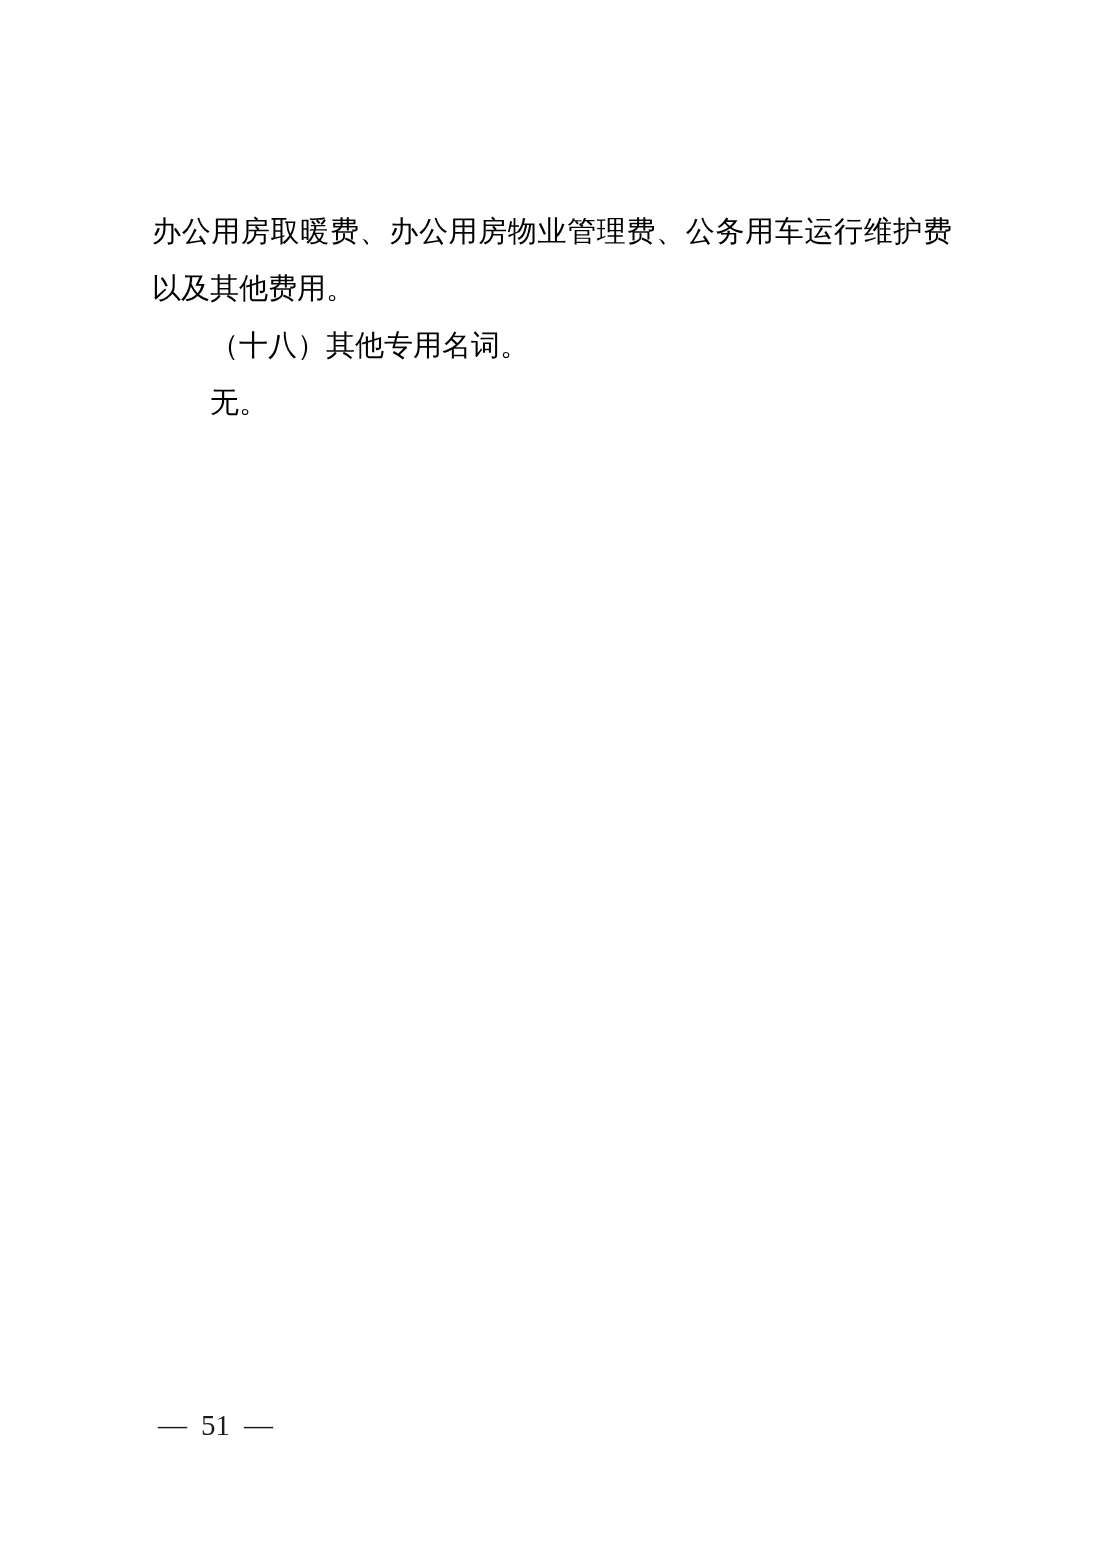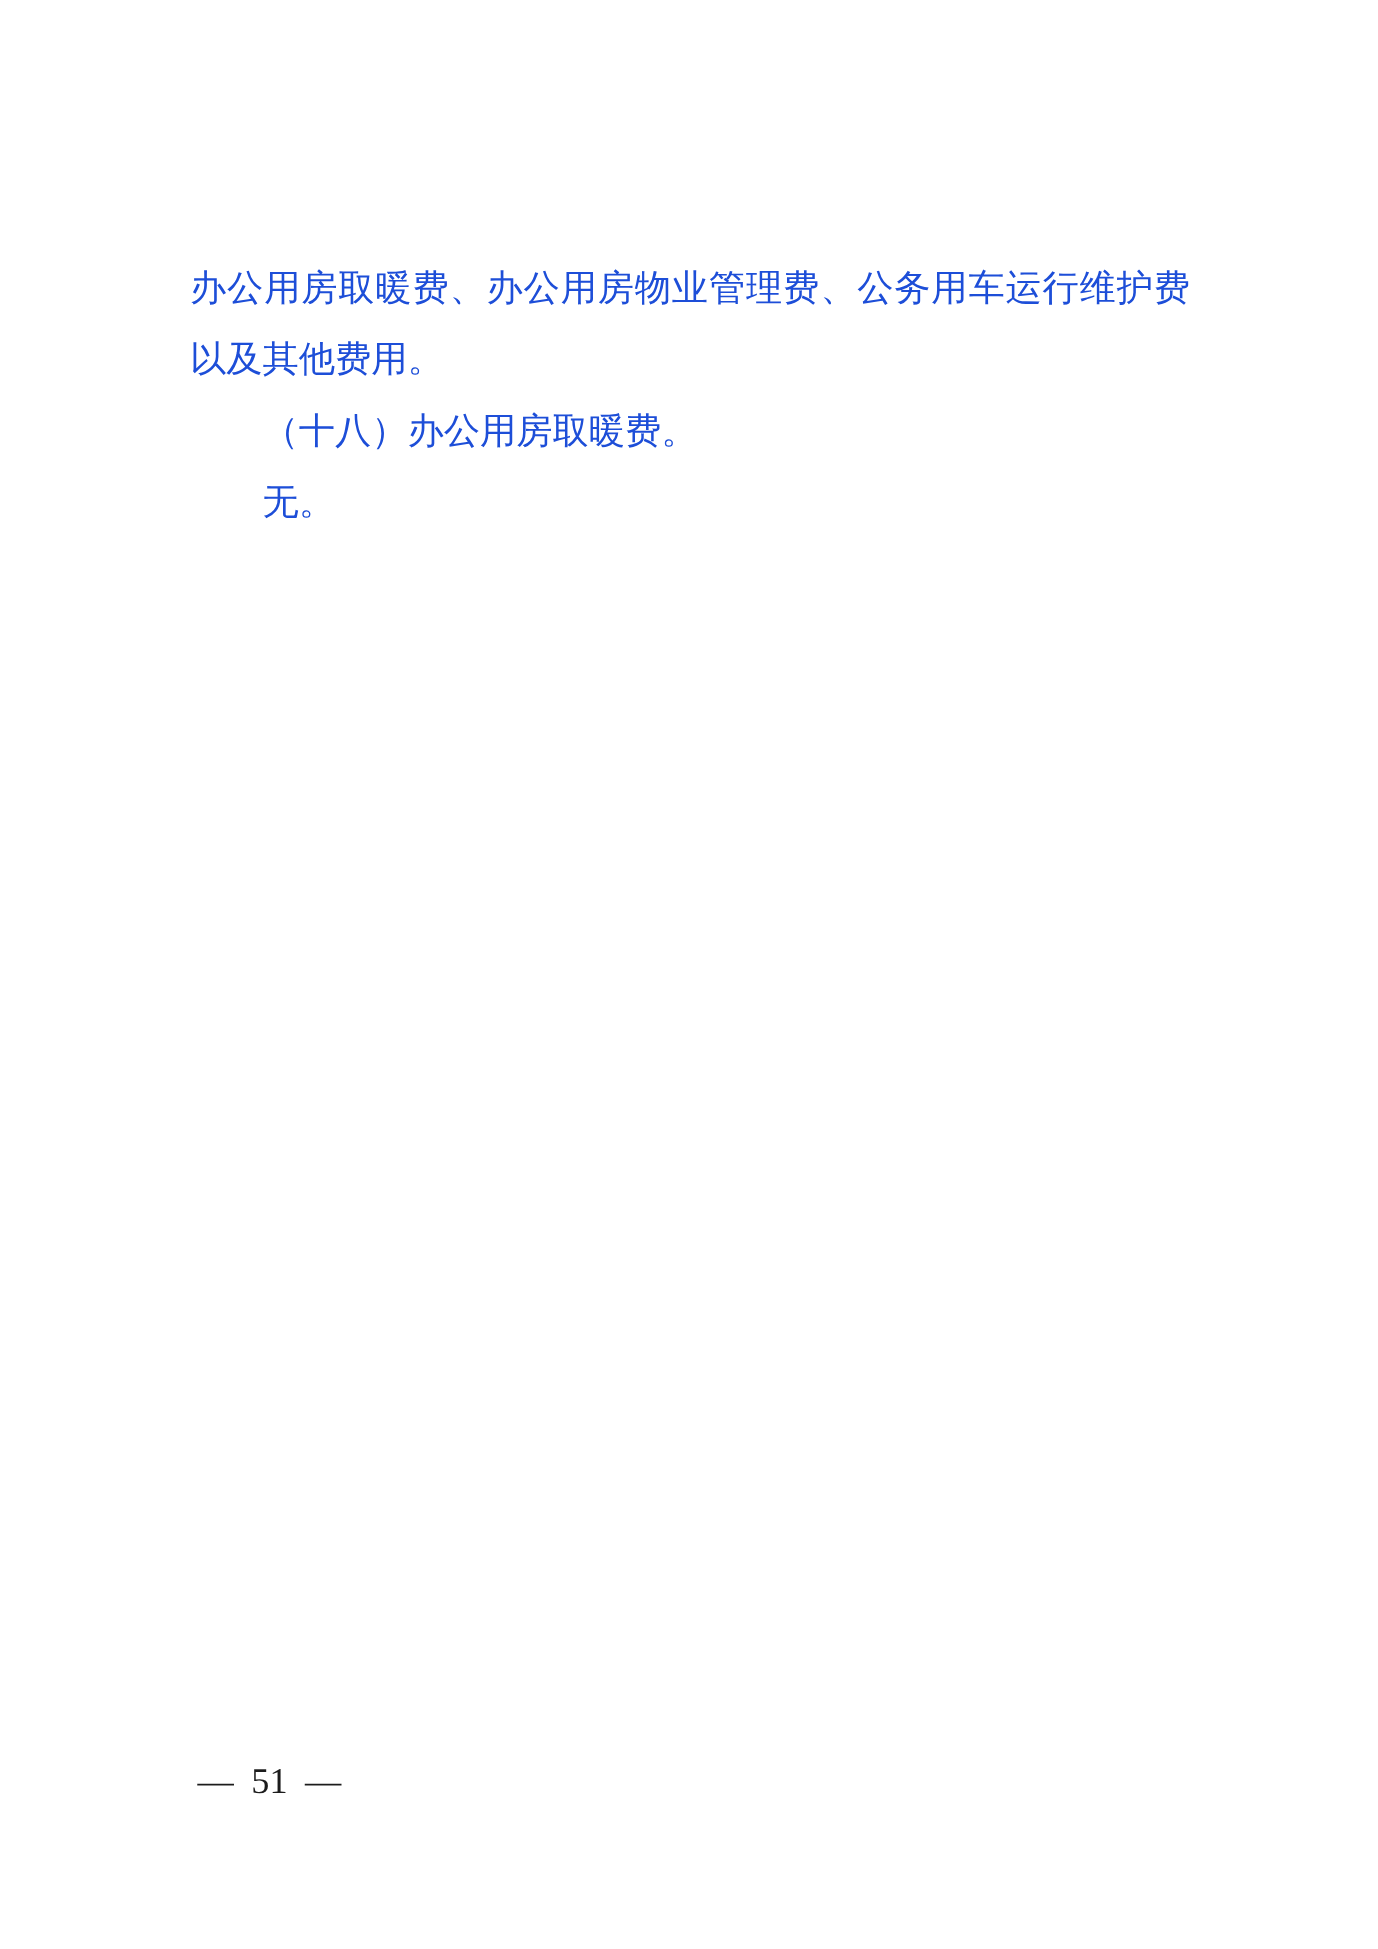--- a/index.html
+++ b/index.html
@@ -17,21 +17,21 @@
     color: #1c1c1c;
   }
   .content {
     position: absolute;
     left: 152px;
     top: 203px;
     width: 800px;
     font-size: 29px;
     line-height: 57px;
     text-align: justify;
-    color: #1d4ed8;
+    color: #000000;
   }
   .para {
     margin: 0;
     padding: 0;
   }
   .para.indent {
     text-indent: 2em;
   }
   .footer {
     position: absolute;
@@ -49,21 +49,21 @@
     letter-spacing: 0;
   }
 </style>
 </head>
 <body>
 
 <div class="page">
 
   <div class="content">
     <p class="para">办公用房取暖费、办公用房物业管理费、公务用车运行维护费以及其他费用。</p>
-    <p class="para indent">（十八）办公用房取暖费。</p>
+    <p class="para indent">（十八）其他专用名词。</p>
     <p class="para indent">无。</p>
   </div>
 
   <div class="footer">
     <span class="dash">—</span>
     <span class="num">51</span>
     <span class="dash">—</span>
   </div>
 
 </div>

